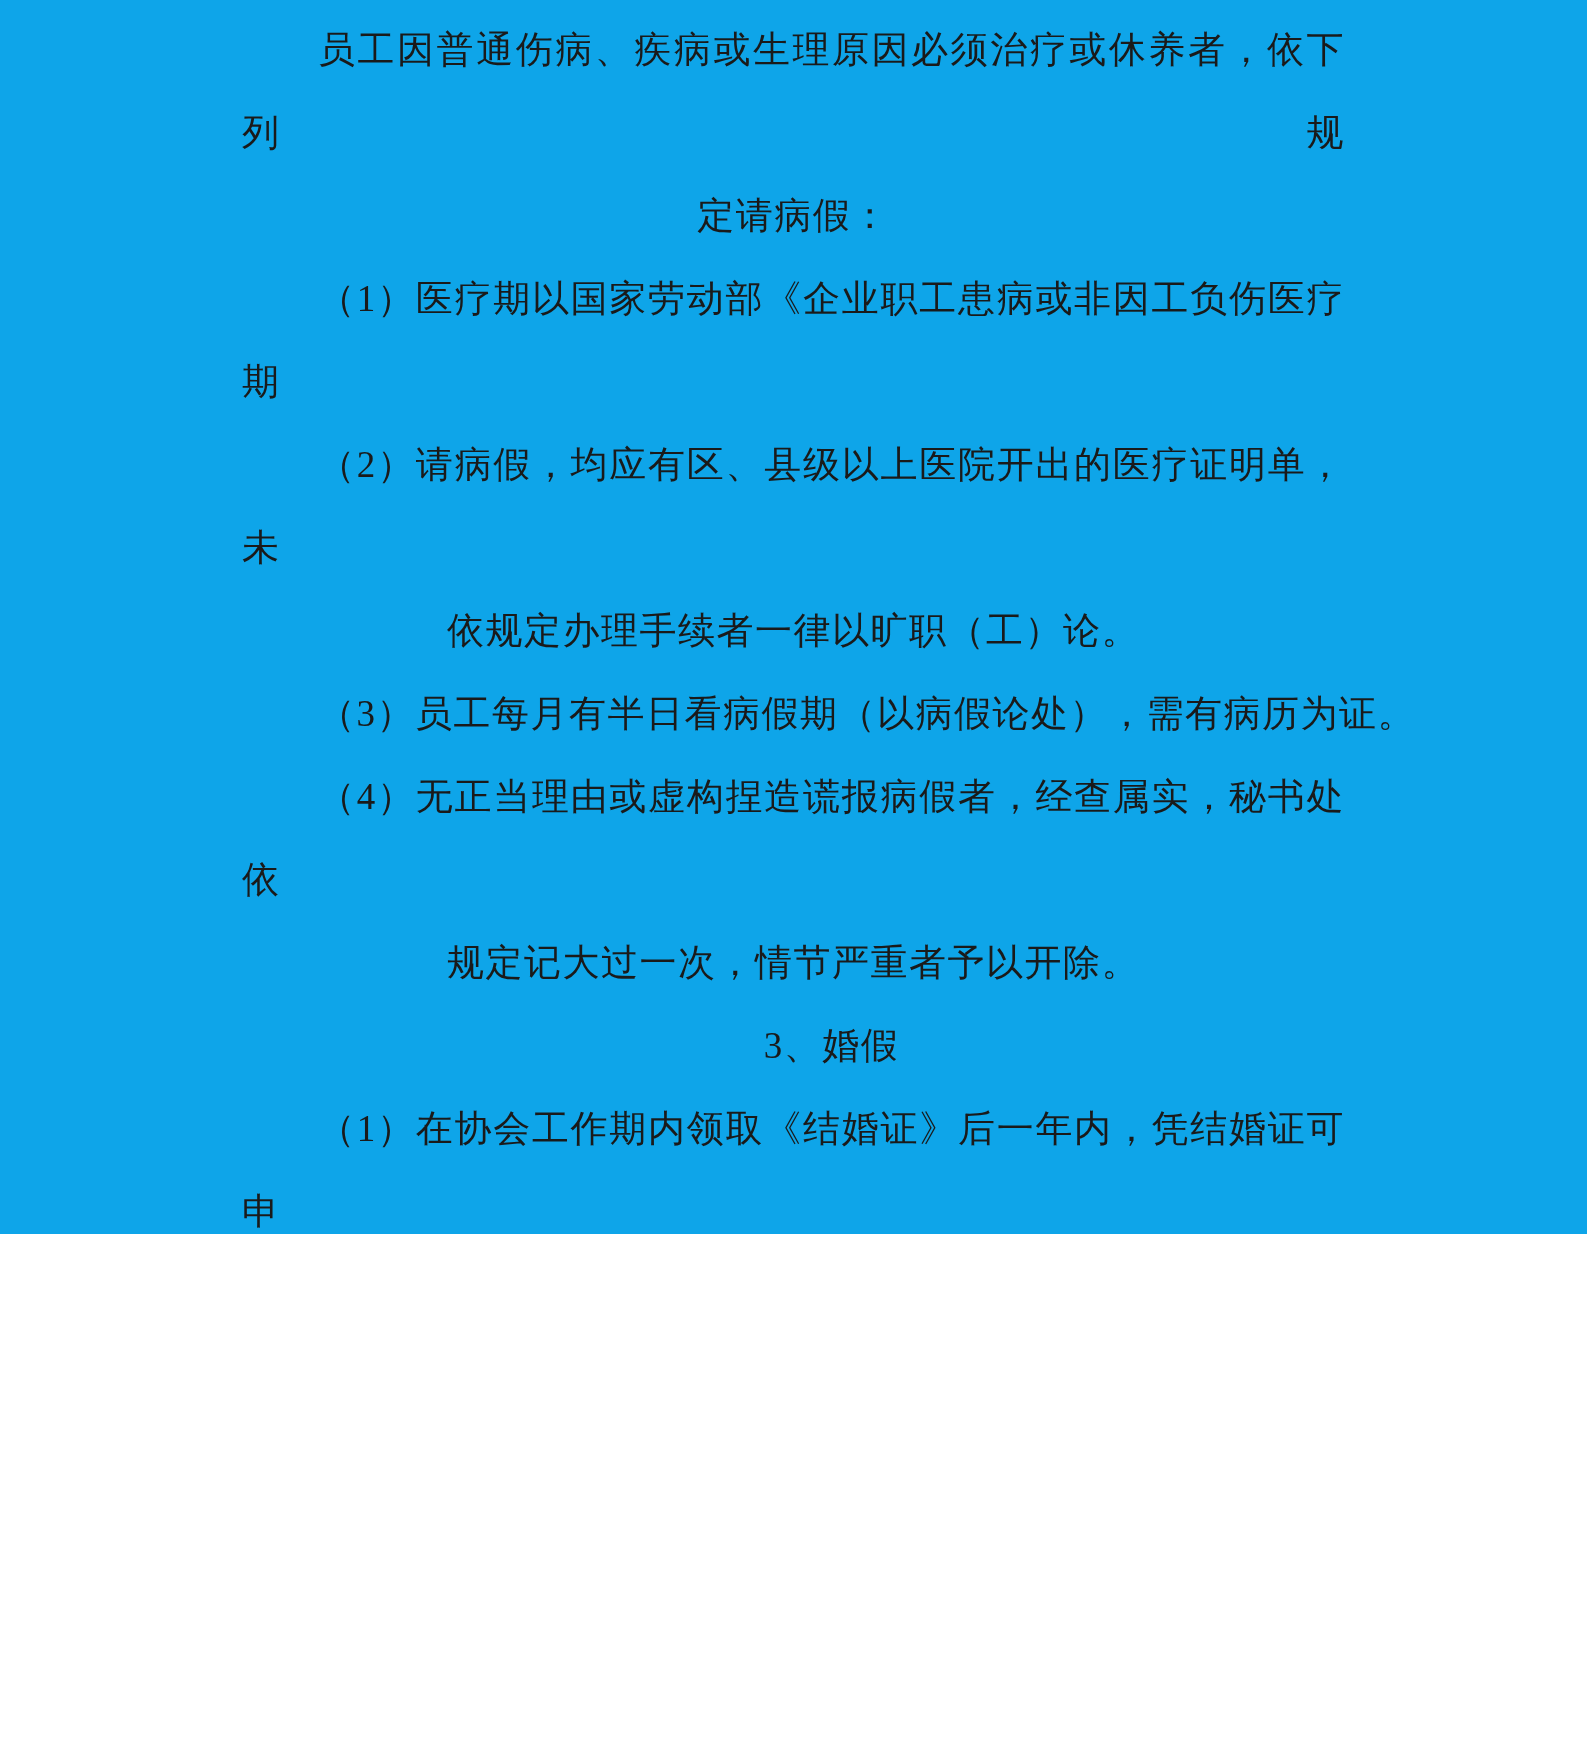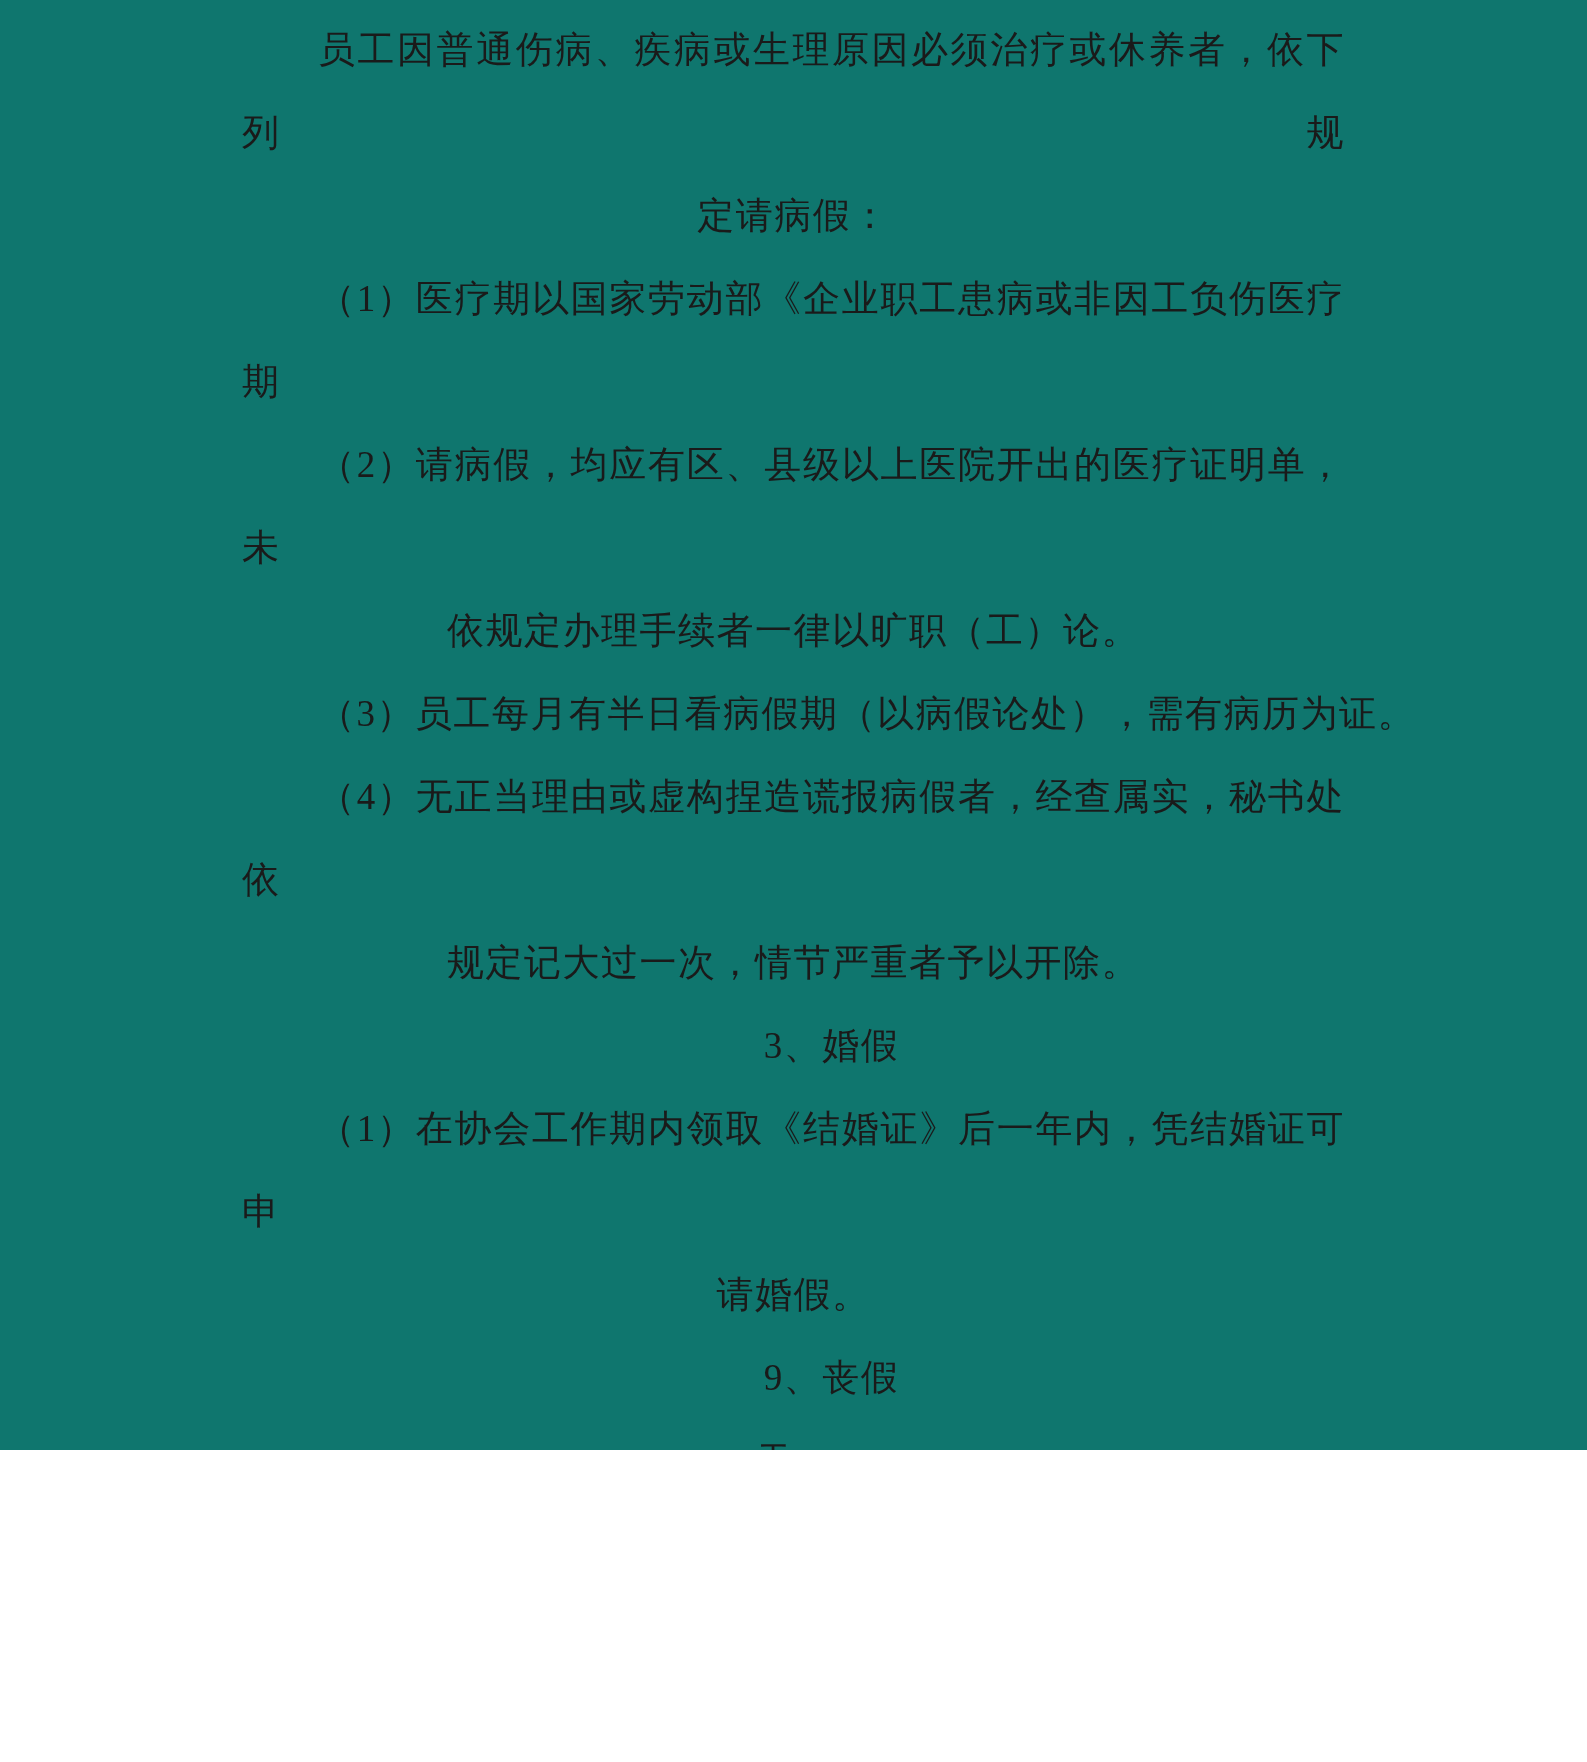--- a/index.html
+++ b/index.html
@@ -3,22 +3,22 @@
 <meta charset="utf-8">
 <style>
   html, body {
     margin: 0;
     padding: 0;
     background: #ffffff;
   }
   .page {
     position: relative;
     width: 1587px;
-    height: 1450px;
-    background: #0f766e;
+    height: 1234px;
+    background: #0ea5e9;
     box-sizing: border-box;
     padding: 8px 242px 0 242px;
     font-family: "Liberation Serif", "DejaVu Serif", serif;
     font-size: 37px;
     color: #1a1a1a;
     overflow: hidden;
   }
   .line {
     margin: 0;
     padding: 0;

